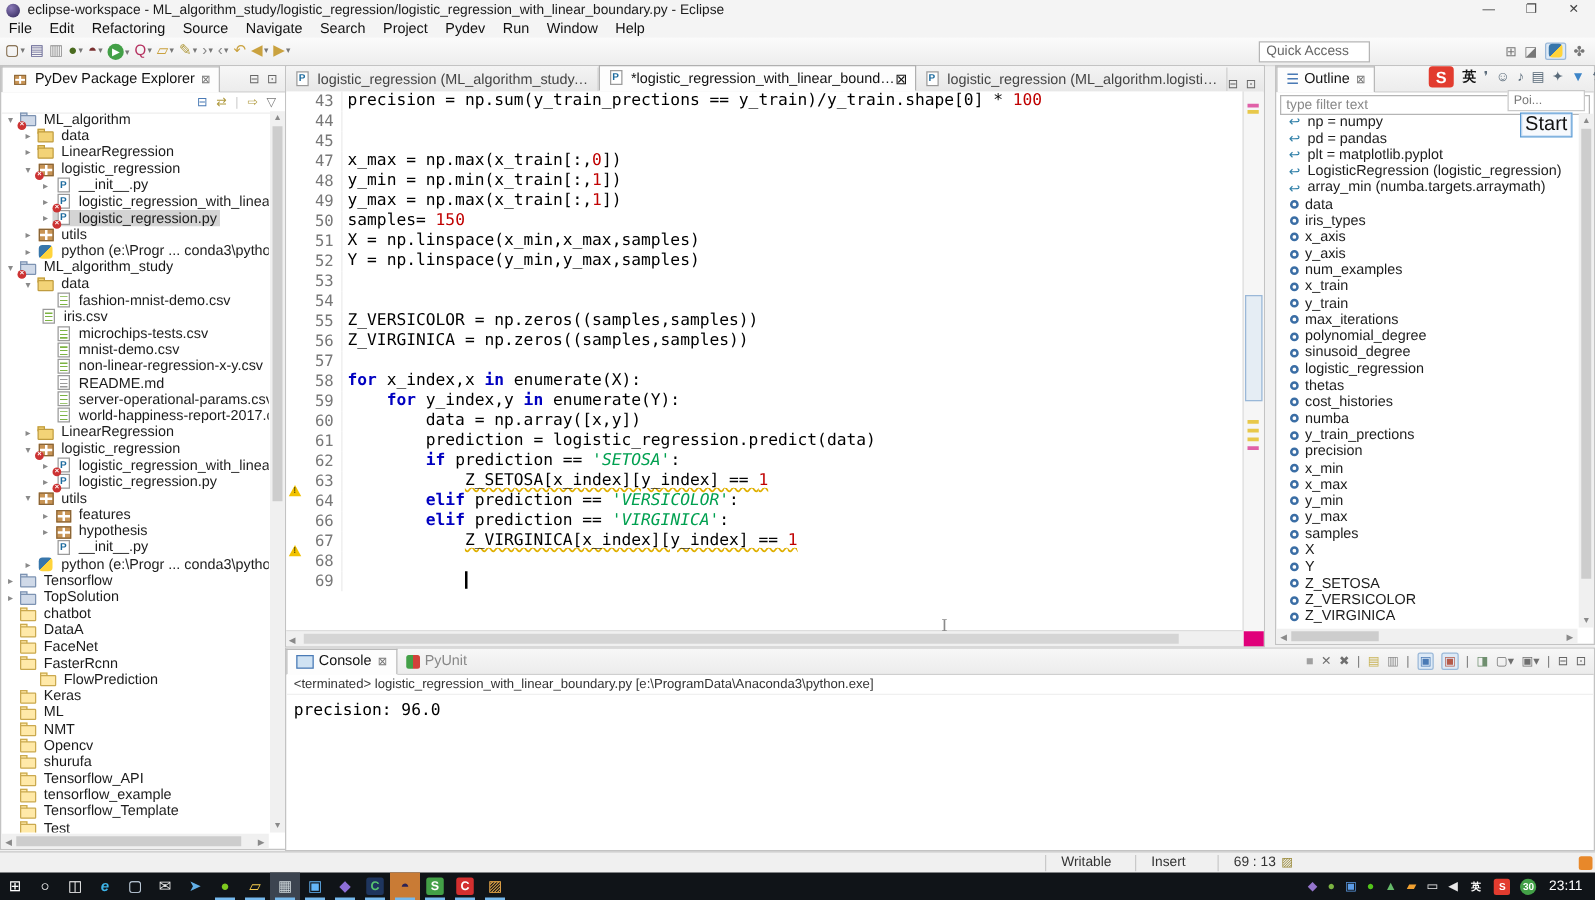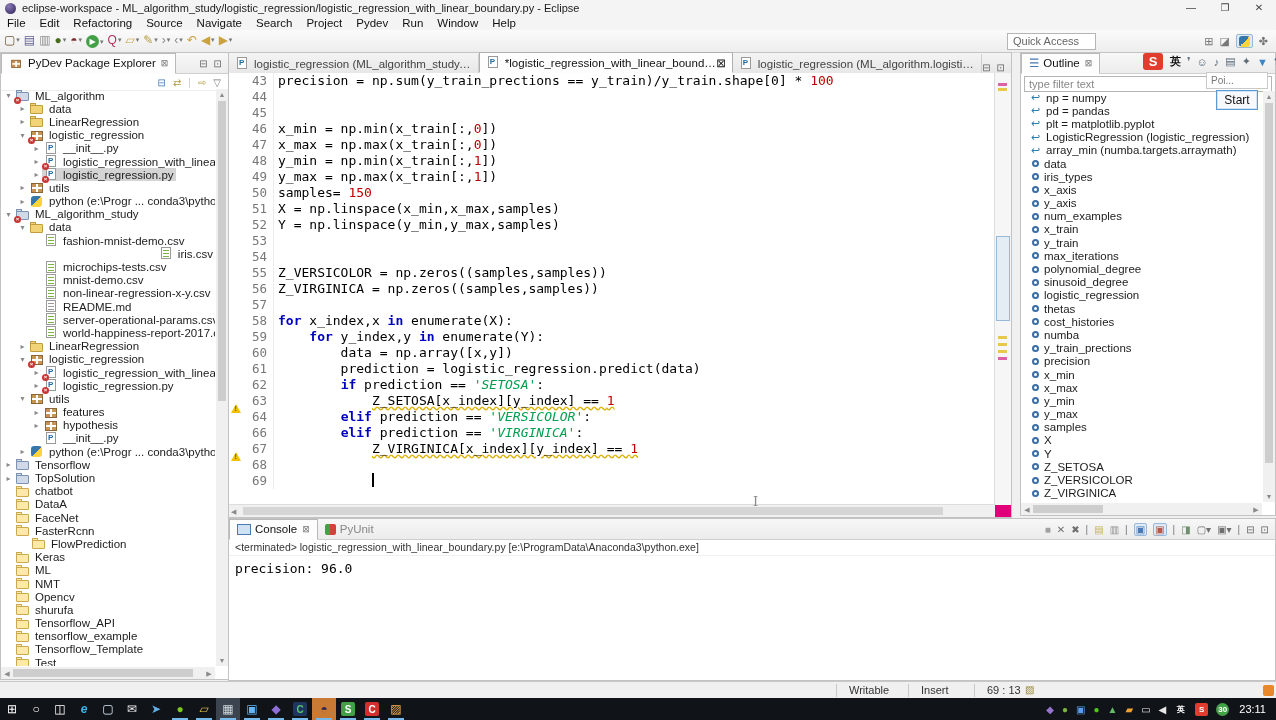--- a/index.html
+++ b/index.html
@@ -113,21 +113,21 @@
   .ovar{width:7px;height:7px;flex:none;border:2px solid #3b6ea5;border-radius:50%;margin:0 5px 0 1px;box-sizing:border-box;}
   
   #ime-bar{position:absolute;left:1143px;top:53px;display:flex;align-items:center;z-index:30;}
   #sogou-logo{width:20px;height:17px;background:#e23c2f;color:#fff;border-radius:3px;
               font:bold 13px/17px "Liberation Sans",sans-serif;text-align:center;margin-right:4px;}
   .imei{margin:0 3px;font-size:11px;color:#5a6b7a;}
   #ime-lang{color:#111;font-weight:bold;}
   #tooltip-box{position:absolute;left:1206px;top:72px;width:56px;height:15px;background:#fff;border:1px solid #c9c9c9;
                color:#777;font-size:10px;line-height:15px;padding-left:4px;z-index:29;}
   #start-btn{position:absolute;left:1216px;top:90px;width:40px;height:18px;background:#f6f9fd;border:1px solid #5b9bd5;
-             box-shadow:inset 0 0 0 1px #d2e3f5;color:#111;font-size:12px;text-align:center;line-height:18px;z-index:30;}
+             box-shadow:inset 0 0 0 1px #d2e3f5;color:#111;font-size:16px;text-align:center;line-height:18px;z-index:30;}
   
   #console{left:228px;top:518px;width:1048px;height:163px;}
   #console-icons{margin-left:auto;display:flex;align-items:center;}
   #console-icons .ci{margin-right:6px;font-size:10px;color:#777;}
   .ci.hl{background:#ddeaf7;border:1px solid #9ab8d8;border-radius:2px;padding:0 1px;}
   .ci.sep{color:#ccc;}
   #console-status{height:14px;font-size:10.5px;color:#333;padding:1px 0 0 6px;border-bottom:1px solid #f0f0f0;white-space:nowrap;}
   #console-out{font:13px/17px "DejaVu Sans Mono",monospace;color:#000;padding:4px 0 0 6px;}
   .conico{width:12px;height:9px;border:1px solid #4a7ab5;background:#cfe2f3;margin-right:4px;flex:none;}
   .pyuico{width:11px;height:11px;background:linear-gradient(90deg,#43a047 50%,#d2413a 50%);border-radius:2px;margin-right:4px;flex:none;}
@@ -337,21 +337,21 @@
             <span>data</span>
           </span>
         </div>
         <div class="trow" style="padding-left: 30px;">
           <span class="tarrow"></span>
           <span class="tlabel">
             <span class="ico csv"></span>
             <span>fashion-mnist-demo.csv</span>
           </span>
         </div>
-        <div class="trow" style="padding-left: 30px; justify-content: flex-end;">
+        <div class="trow" style="padding-left: 18px;">
           <span class="tarrow"></span>
           <span class="tlabel">
             <span class="ico csv"></span>
             <span>iris.csv</span>
           </span>
         </div>
         <div class="trow" style="padding-left: 30px;">
           <span class="tarrow"></span>
           <span class="tlabel">
             <span class="ico csv"></span>
@@ -614,25 +614,20 @@
           <span class="ct"><span>precision = np.sum(y_train_prections == y_train)/y_train.shape[0] * </span><span class="n">100</span></span>
         </div>
         <div class="crow">
           <span class="ann"></span>
           <span class="ln">44</span>
         </div>
         <div class="crow">
           <span class="ann"></span>
           <span class="ln">45</span>
           <span class="ct"></span>
-        </div>
-        <div class="crow">
-          <span class="ann"></span>
-          <span class="ln">46</span>
-          <span class="ct"><span>x_min = np.min(x_train[:,</span><span class="n">0</span><span>])</span></span>
         </div>
         <div class="crow">
           <span class="ann"></span>
           <span class="ln">47</span>
           <span class="ct"><span>x_max = np.max(x_train[:,</span><span class="n">0</span><span>])</span></span>
         </div>
         <div class="crow">
           <span class="ann"></span>
           <span class="ln">48</span>
           <span class="ct"><span>y_min = np.min(x_train[:,</span><span class="n">1</span><span>])</span></span>

